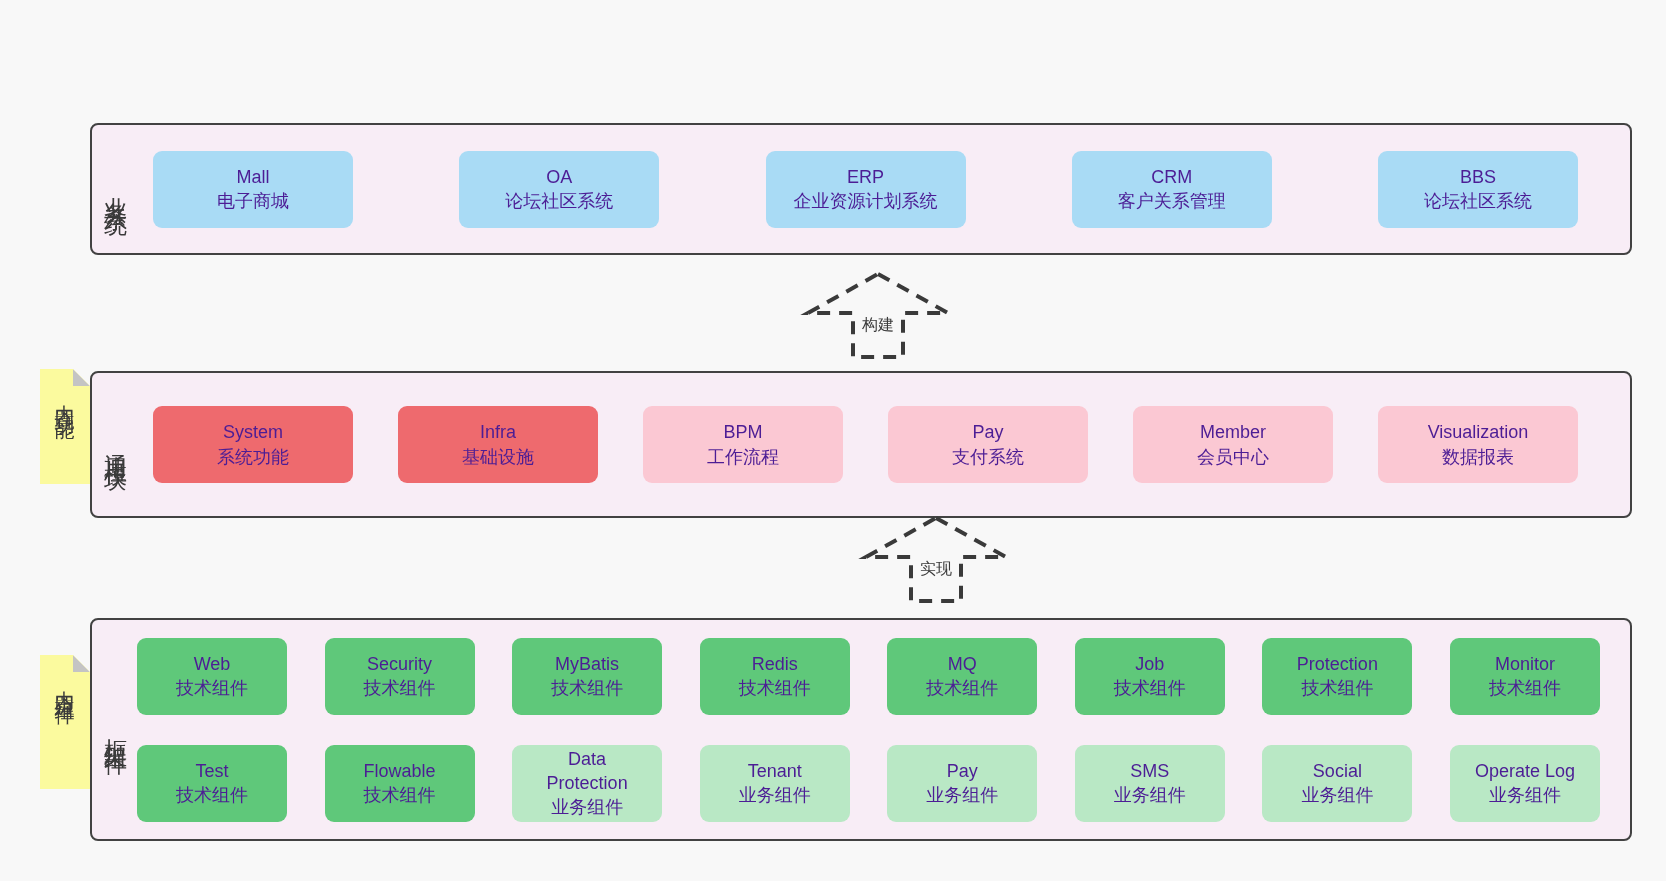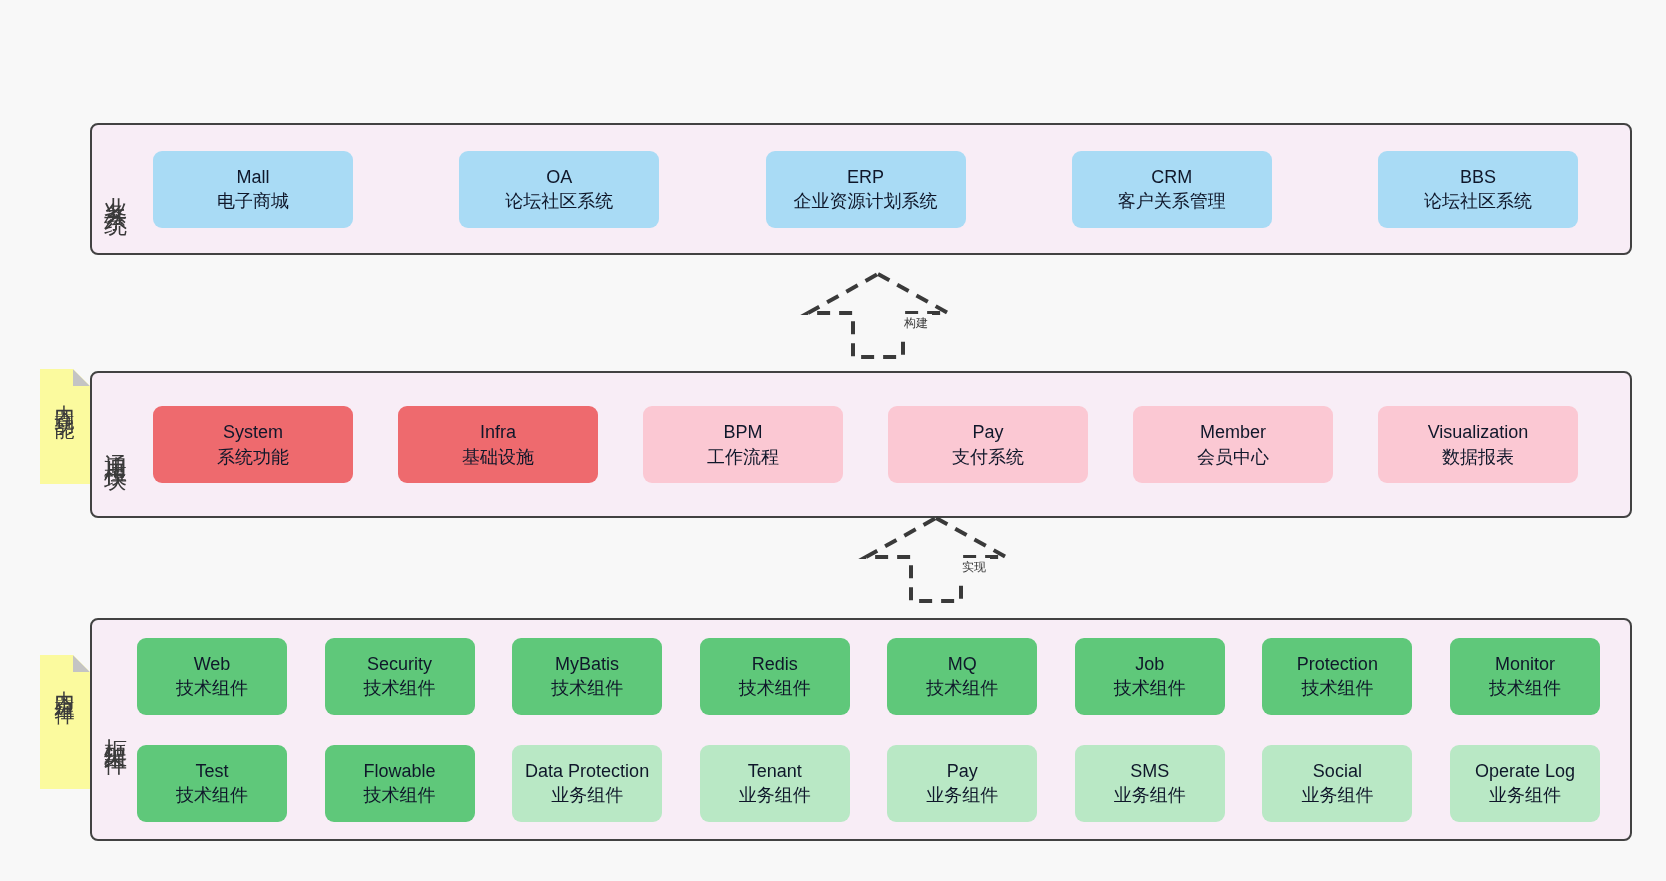--- a/index.html
+++ b/index.html
@@ -24,25 +24,25 @@
   .boxes {
     flex:1; display:flex; justify-content:space-between; align-items:center;
     margin:0 52px 0 26px;
   }
   .rows { flex:1; display:flex; flex-direction:column; gap:30px; margin:0 30px 0 10px; }
   .row  { display:flex; justify-content:space-between; }
 
   .box {
     box-sizing:border-box; height:77px; border-radius:9px;
     display:flex; flex-direction:column; justify-content:center; align-items:center;
-    text-align:center; font-size:18px; line-height:1.35; color:#0f172a;
+    text-align:center; font-size:18px; line-height:1.35; color:#4c1d95;
     padding:2px 10px;
   }
   .w-lg { width:200px; }
-  .w-sm { width:150px; padding:2px 12px; }
+  .w-sm { width:150px; padding:2px 24px; }
   .blue        { background:#a9dbf5; }
   .red         { background:#ee6a6e; }
   .pink        { background:#fbc8d3; }
   .green-dark  { background:#5fc87a; }
   .green-light { background:#b9e8c5; }
 
   
   .note {
     position:absolute; left:40px; width:50px; box-sizing:border-box;
     background:#fbfa9e;
@@ -61,21 +61,21 @@
   }
 
   
   .arrow { position:absolute; width:170px; height:96px; }
   #arrow-build     { left:793px; top:268px; }
   #arrow-implement { left:851px; top:512px; }
   .arrow svg { display:block; }
   .arrow-path { fill:none; stroke:#3a3a3a; stroke-width:4; stroke-dasharray:13 9; }
   .arrow-label {
     position:absolute; left:50%; top:46px; transform:translateX(-50%);
-    background:#f8f8f8; padding:1px 4px; font-size:12px; white-space:nowrap;margin-left:38px;
+    background:#f8f8f8; padding:1px 4px; font-size:16px; white-space:nowrap;
   }
 </style>
 </head>
 <body>
 
 <div class="canvas">
 
   <div class="section" id="sec-business">
     <div class="v-label">业务系统</div>
     <div class="boxes">

